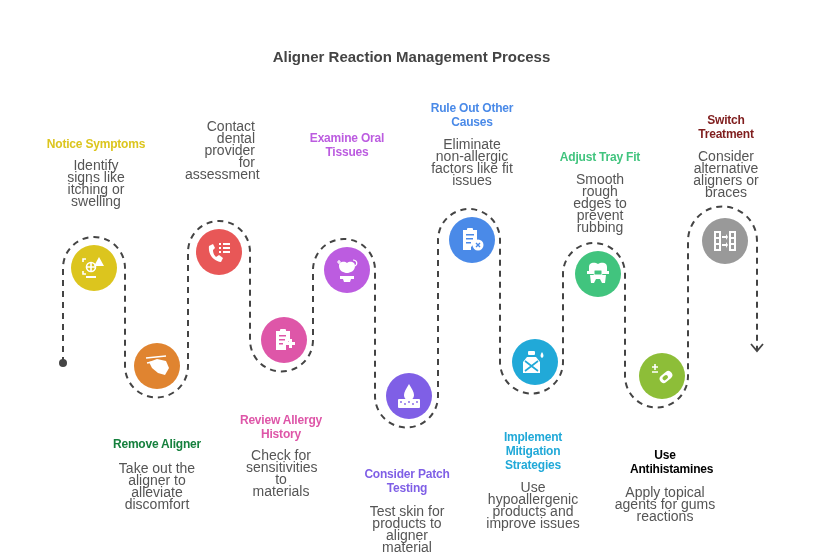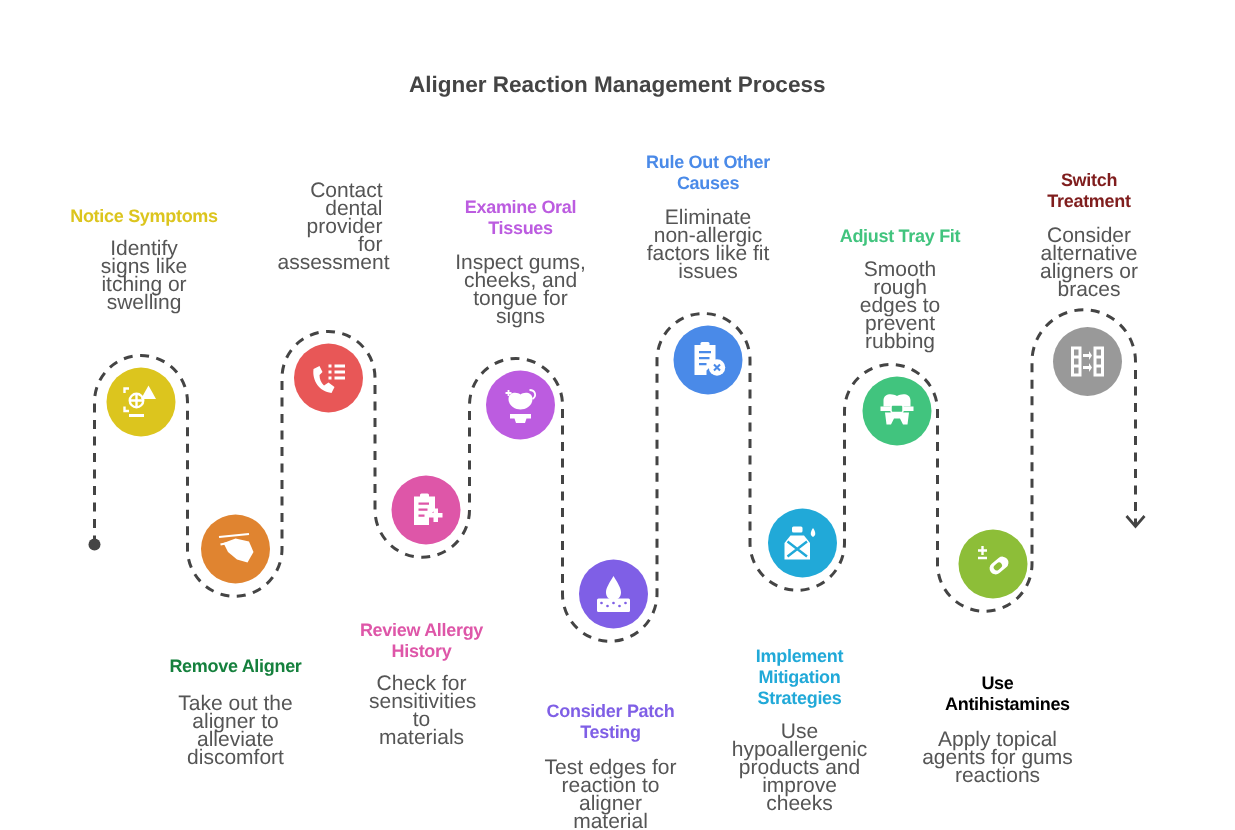--- a/index.html
+++ b/index.html
@@ -148,33 +148,32 @@
 </div>
 <div class="step-text" style="left:155px; top:113px;">
   <div class="step-desc" style="margin-top:7px; padding:0 30px;text-align:right;">Contact dental provider for assessment</div>
 </div>
 <div class="step-text" style="left:216px; top:413px;">
   <div class="step-title" style="color:#DE56A8; padding:0 20px;">Review Allergy History</div>
   <div class="step-desc" style="margin-top:8px; padding:0 30px;">Check for sensitivities to materials</div>
 </div>
 <div class="step-text" style="left:282px; top:131px;">
   <div class="step-title" style="color:#BC5CE0; padding:0 25px;">Examine Oral Tissues</div>
-  <div class="step-desc" style="margin-top:9px; padding:0 18px;">Inspect gums, cheeks, and tongue for signs</div>
 </div>
 <div class="step-text" style="left:342px; top:467px;">
   <div class="step-title" style="color:#7F5FE6; padding:0 20px;">Consider Patch Testing</div>
-  <div class="step-desc" style="margin-top:10px; padding:0 20px;">Test edges for reaction to aligner material</div>
+  <div class="step-desc" style="margin-top:10px; padding:0 20px;">Test skin for products to aligner material</div>
 </div>
 <div class="step-text" style="left:407px; top:101px;">
   <div class="step-title" style="color:#4A8AE8; padding:0 18px;">Rule Out Other Causes</div>
   <div class="step-desc" style="margin-top:9px; padding:0 22px;">Eliminate non-allergic factors like fit issues</div>
 </div>
 <div class="step-text" style="left:468px; top:430px;">
   <div class="step-title" style="color:#21A9D8; padding:0 30px;">Implement Mitigation Strategies</div>
-  <div class="step-desc" style="margin-top:9px; padding:0 18px;">Use hypoallergenic products and improve cheeks</div>
+  <div class="step-desc" style="margin-top:9px; padding:0 18px;">Use hypoallergenic products and improve issues</div>
 </div>
 <div class="step-text" style="left:535px; top:150px;">
   <div class="step-title" style="color:#41C47E;">Adjust Tray Fit</div>
   <div class="step-desc" style="margin-top:9px; padding:0 28px;">Smooth rough edges to prevent rubbing</div>
 </div>
 <div class="step-text" style="left:600px; top:448px;">
   <div class="step-title" style="color:#000000; padding:0 30px;">Use Antihistamines</div>
   <div class="step-desc" style="margin-top:10px; padding:0 10px;">Apply topical agents for gums reactions</div>
 </div>
 <div class="step-text" style="left:661px; top:113px;">

